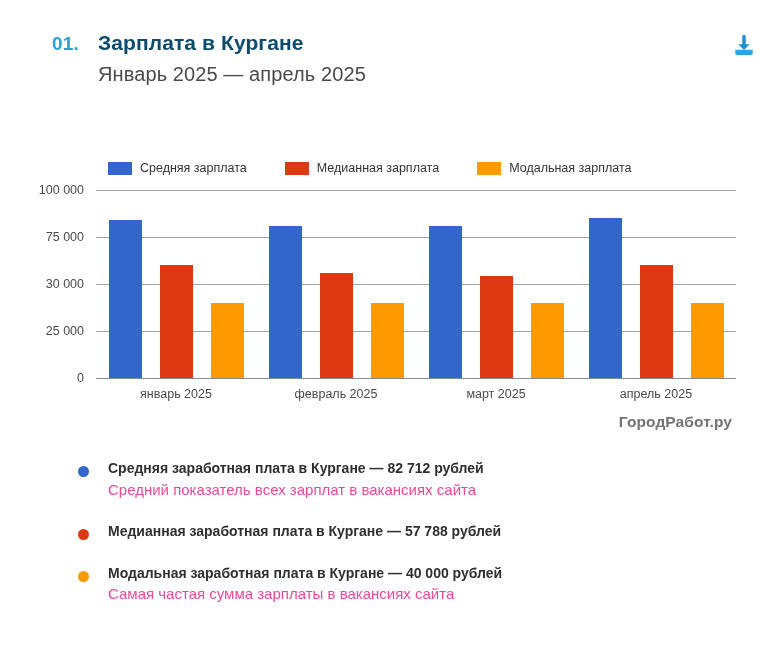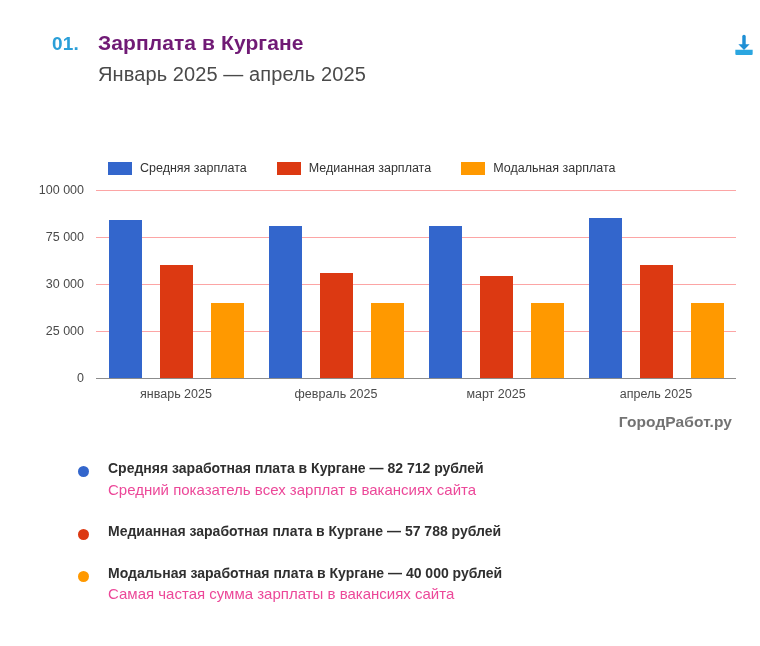--- a/index.html
+++ b/index.html
@@ -34,21 +34,21 @@
     font-weight: bold;
     color: #2b9fd8;
     letter-spacing: 0.2px;
   }
   .header-title {
     position: absolute;
     left: 84px;
     top: 31px;
     font-size: 21px;
     font-weight: bold;
-    color: #701a75;
+    color: #0c4a6e;
     letter-spacing: 0.1px;
     white-space: nowrap;
   }
   .header-subtitle {
     position: absolute;
     left: 84px;
     top: 63px;
     font-size: 20px;
     font-weight: normal;
     color: #4a4a4a;
@@ -75,21 +75,21 @@
     width: 760px;
     height: 330px;
   }
 
   .chart-legend {
     position: absolute;
     left: 108px;
     top: 51px;
     display: flex;
     align-items: center;
-    gap: 30px;
+    gap: 38px;
   }
   .legend-item {
     display: flex;
     align-items: center;
     gap: 8px;
   }
   .legend-swatch {
     width: 24px;
     height: 13px;
     flex: none;
@@ -106,21 +106,21 @@
     left: 96px;
     top: 80px;   
     width: 640px;
     height: 188px; 
   }
   .gridline {
     position: absolute;
     left: 0;
     width: 100%;
     height: 1px;
-    background: #fca5a5;
+    background: #a3a3a3;
   }
   .gridline.axis {
     background: #8c8c8c;
     height: 1px;
   }
   .ytick {
     position: absolute;
     right: 100%;
     margin-right: 12px;
     transform: translateY(-50%);

